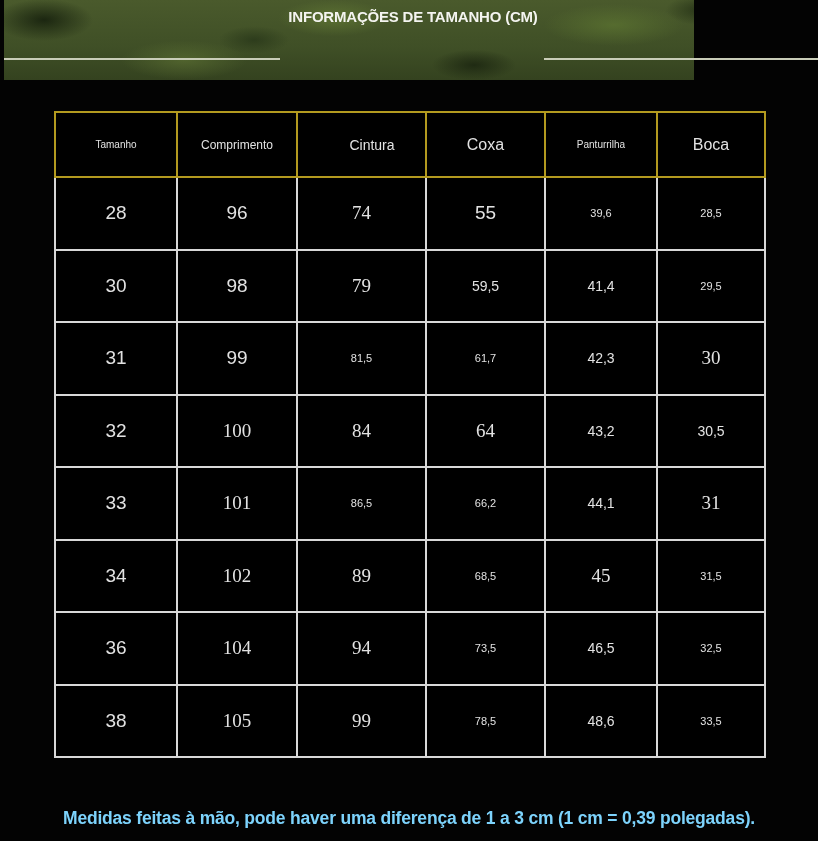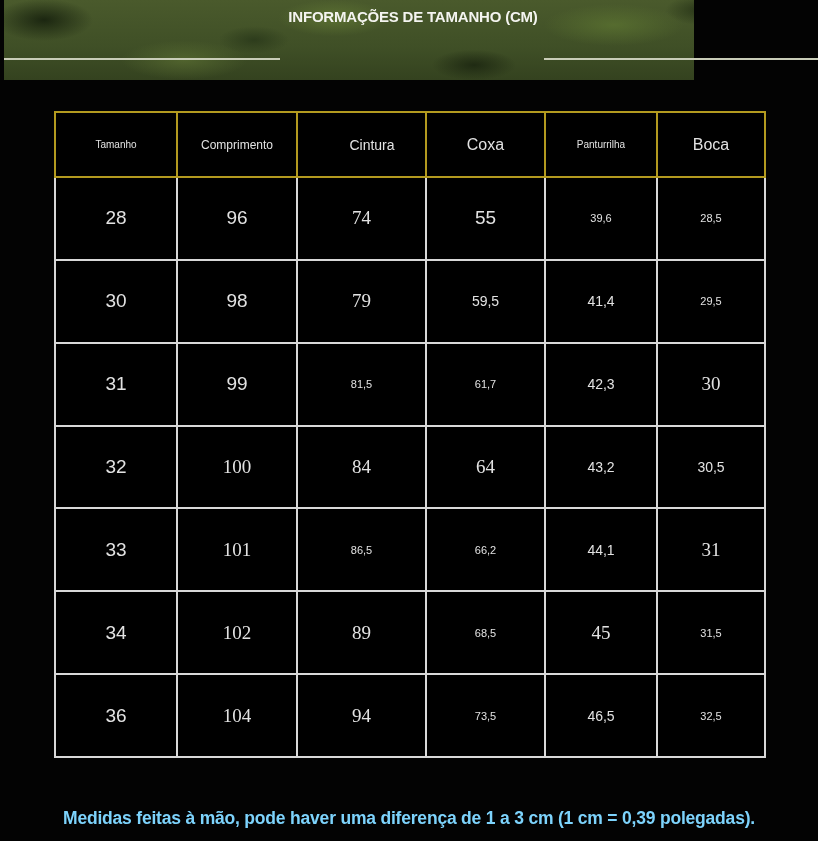--- a/index.html
+++ b/index.html
@@ -145,16 +145,24 @@
       <td class="v-sans-s">31,5</td>
     </tr>
     <tr>
       <td class="v-sans-l">36</td>
       <td class="v-serif-l">104</td>
       <td class="v-serif-l">94</td>
       <td class="v-sans-s">73,5</td>
       <td class="v-sans-m">46,5</td>
       <td class="v-sans-s">32,5</td>
     </tr>
+    <tr>
+      <td class="v-sans-l">38</td>
+      <td class="v-serif-l">105</td>
+      <td class="v-serif-l">99</td>
+      <td class="v-sans-s">78,5</td>
+      <td class="v-sans-m">48,6</td>
+      <td class="v-sans-s">33,5</td>
+    </tr>
   </tbody>
 </table>
 
 <div class="footnote">Medidas feitas à mão, pode haver uma diferença de 1 a 3 cm (1 cm = 0,39 polegadas).</div>
 
 </body></html>

